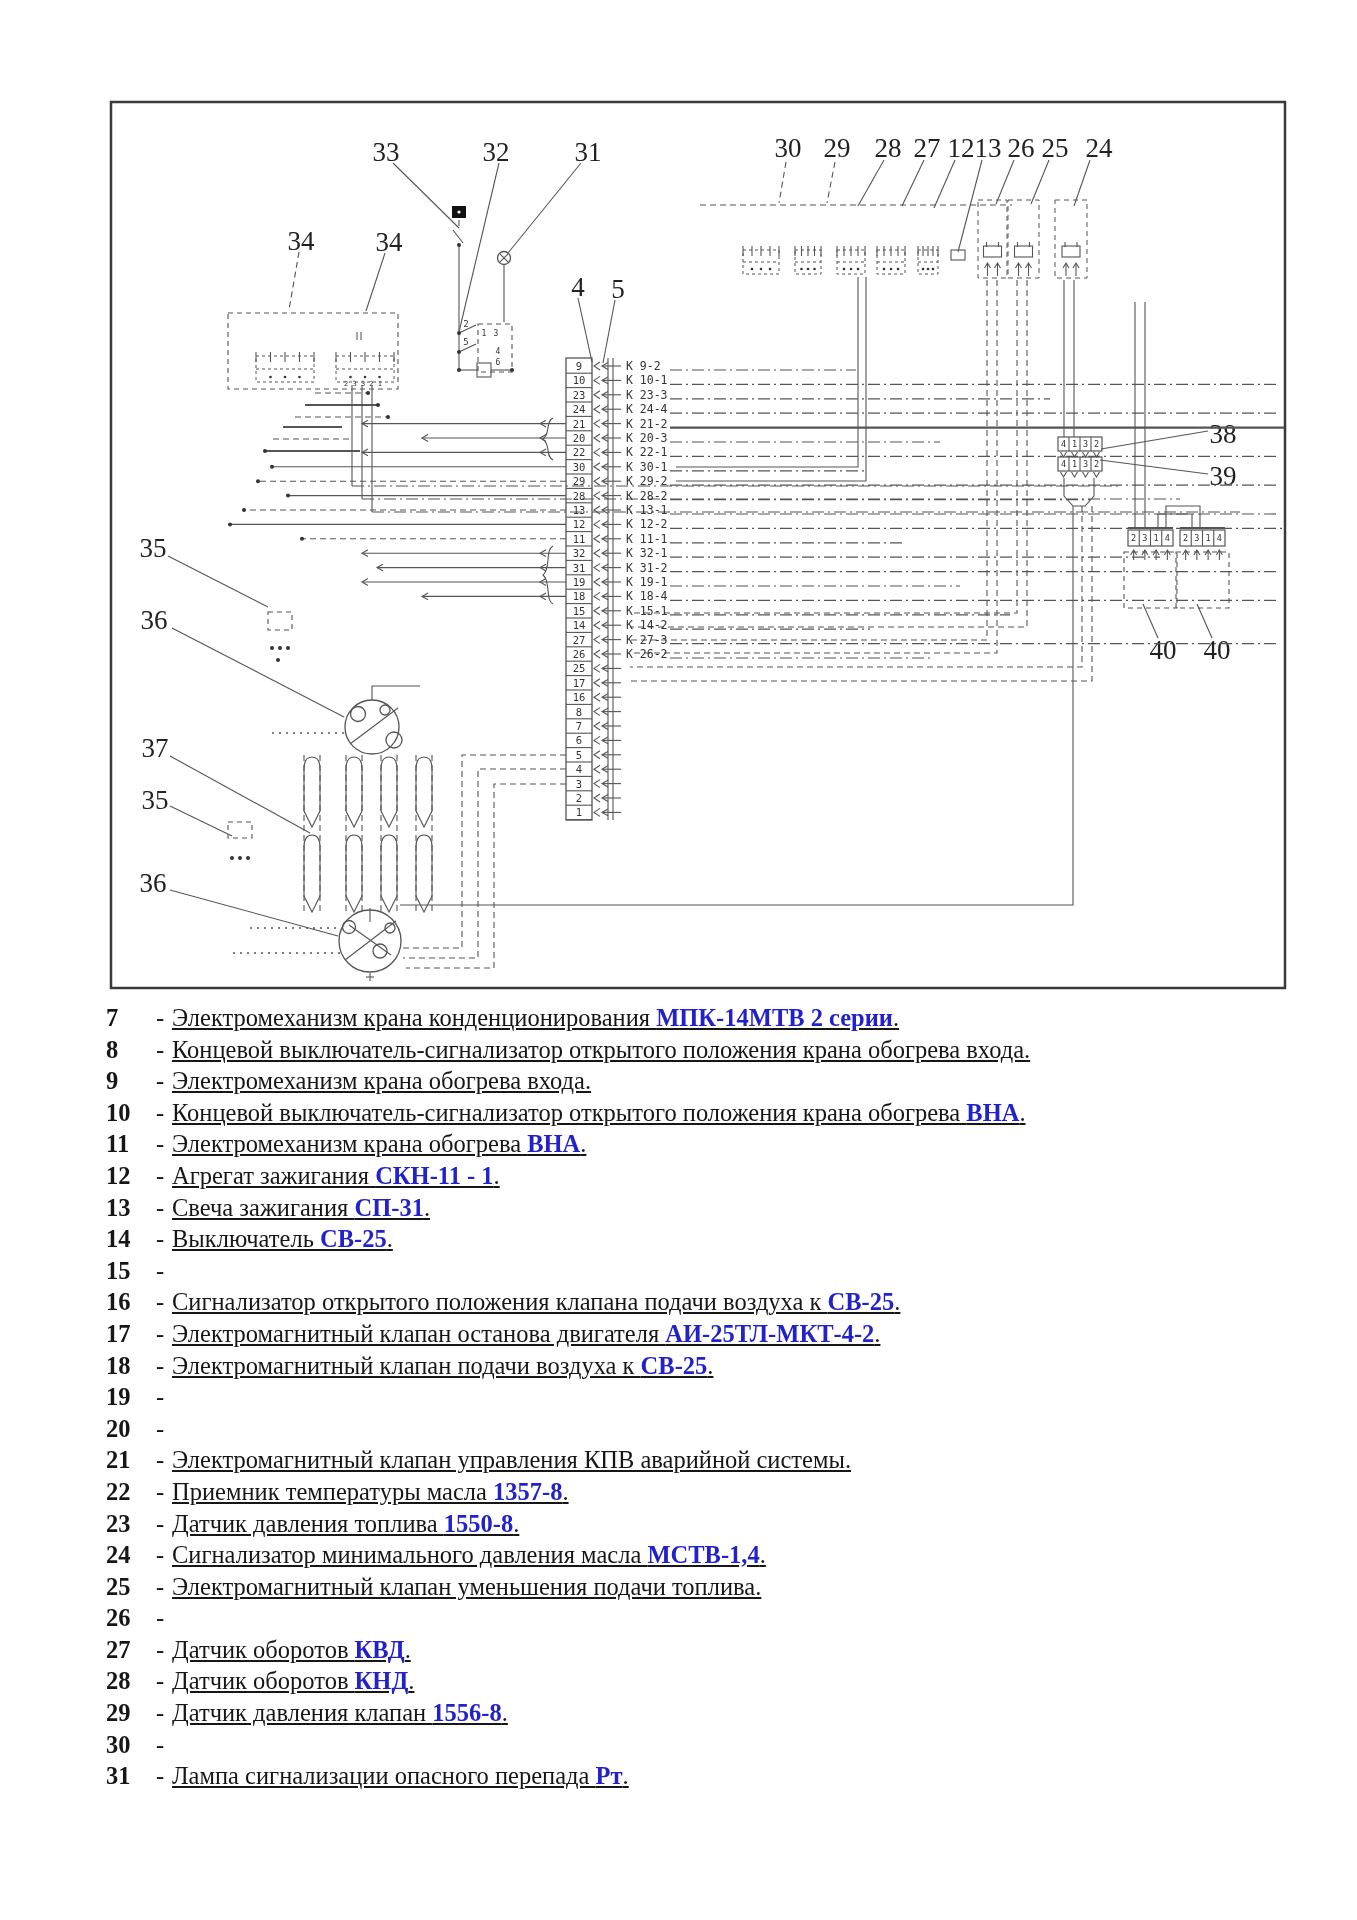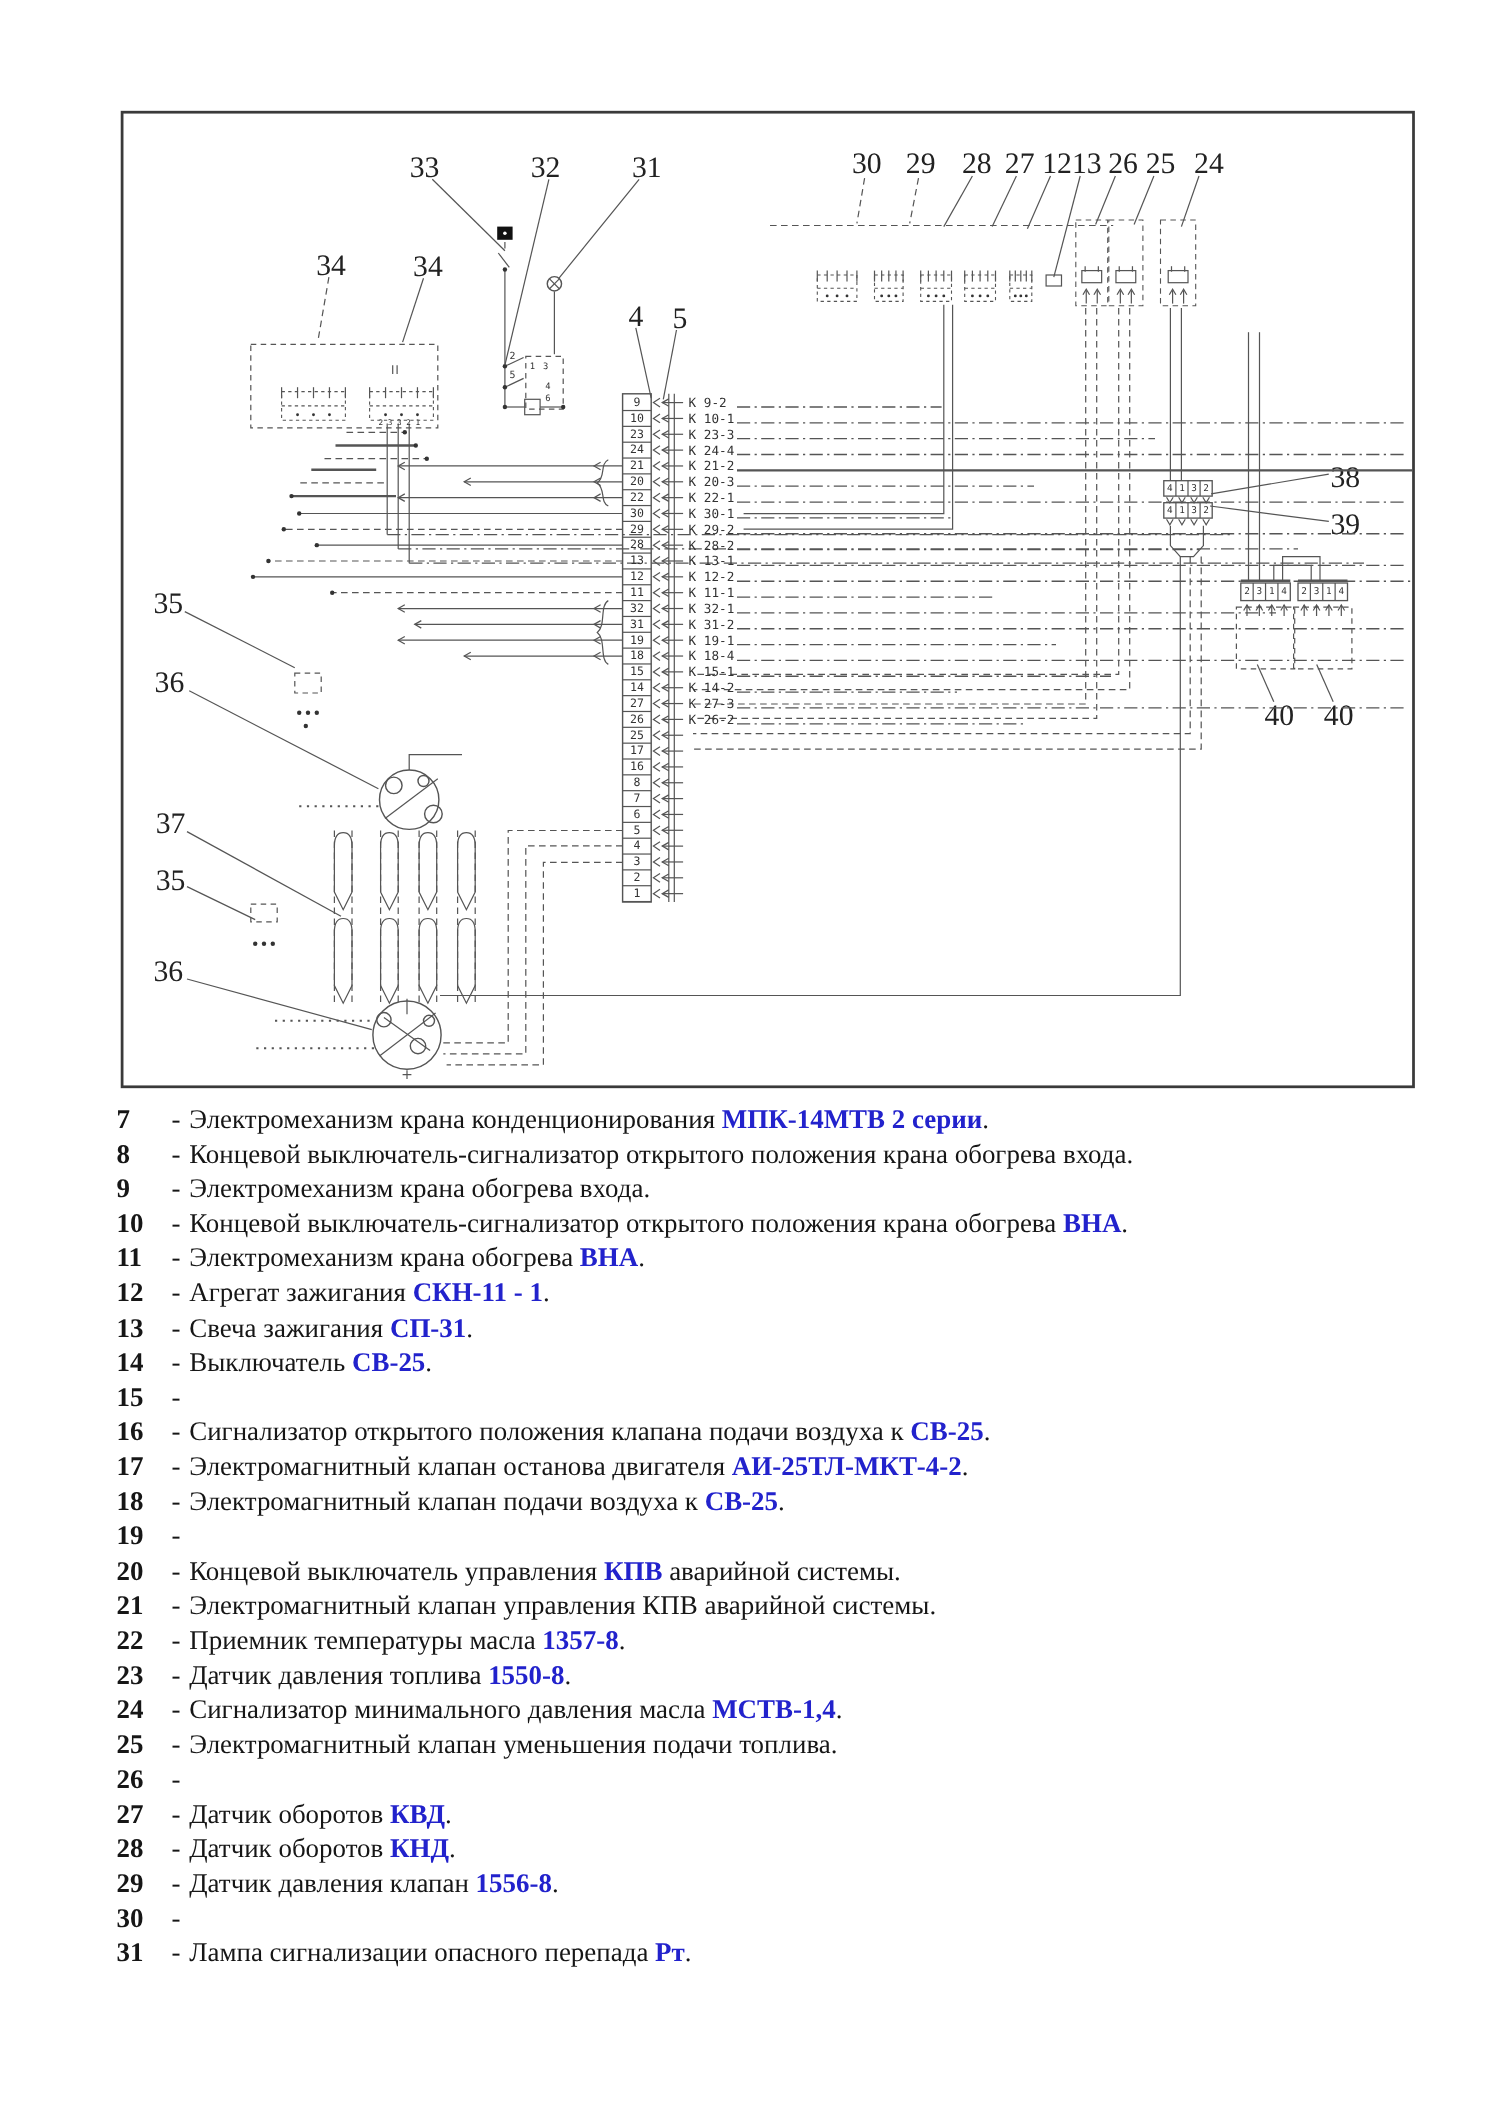--- a/index.html
+++ b/index.html
@@ -4,21 +4,21 @@
 <style>
   html,body{margin:0;padding:0;background:#ffffff;}
   #page{position:relative;width:1357px;height:1920px;background:#ffffff;overflow:hidden;
         font-family:"Liberation Serif", serif;}
   #diagram-svg{position:absolute;left:0;top:0;}
   #legend{position:absolute;left:0;top:1004px;width:1357px;}
   .legend-row{display:flex;align-items:baseline;height:31.6px;padding-left:106px;
               font-size:24.5px;color:#161616;white-space:nowrap;}
   .legend-num{display:inline-block;width:50px;font-weight:bold;}
   .legend-dash{display:inline-block;width:16px;}
-  .legend-text{display:inline-block;}
+  .legend-text{display:inline-block;text-decoration:underline;}
   .hl{color:#2222cc;font-weight:bold;}
 </style>
 </head>
 <body>
 
 <div id="page">
   <svg id="diagram-svg" width="1357" height="1002" viewBox="0 0 1357 1002" xmlns="http://www.w3.org/2000/svg">
       <rect x="111" y="102" width="1174" height="886" fill="none" stroke="#3a3a3a" stroke-width="2.5"></rect>
       <line x1="700" y1="205" x2="1012" y2="205" stroke="#555555" stroke-width="1.1" stroke-dasharray="6 4"></line>
       <line x1="315" y1="393" x2="368" y2="393" stroke="#555555" stroke-width="1.1" stroke-dasharray="6 4"></line>
@@ -636,21 +636,20 @@
         <span class="legend-dash">-</span>
         <span class="legend-text"><span>Электромагнитный клапан подачи воздуха к </span><span class="hl">СВ-25</span><span>.</span></span>
       </div>
       <div class="legend-row">
         <span class="legend-num">19</span>
         <span class="legend-dash">-</span>
       </div>
       <div class="legend-row">
         <span class="legend-num">20</span>
         <span class="legend-dash">-</span>
-        <span class="legend-text"><span>Концевой выключатель управления </span><span class="hl">КПВ</span><span> аварийной системы.</span></span>
       </div>
       <div class="legend-row">
         <span class="legend-num">21</span>
         <span class="legend-dash">-</span>
         <span class="legend-text"><span>Электромагнитный клапан управления КПВ аварийной системы.</span></span>
       </div>
       <div class="legend-row">
         <span class="legend-num">22</span>
         <span class="legend-dash">-</span>
         <span class="legend-text"><span>Приемник температуры масла </span><span class="hl">1357-8</span><span>.</span></span>

